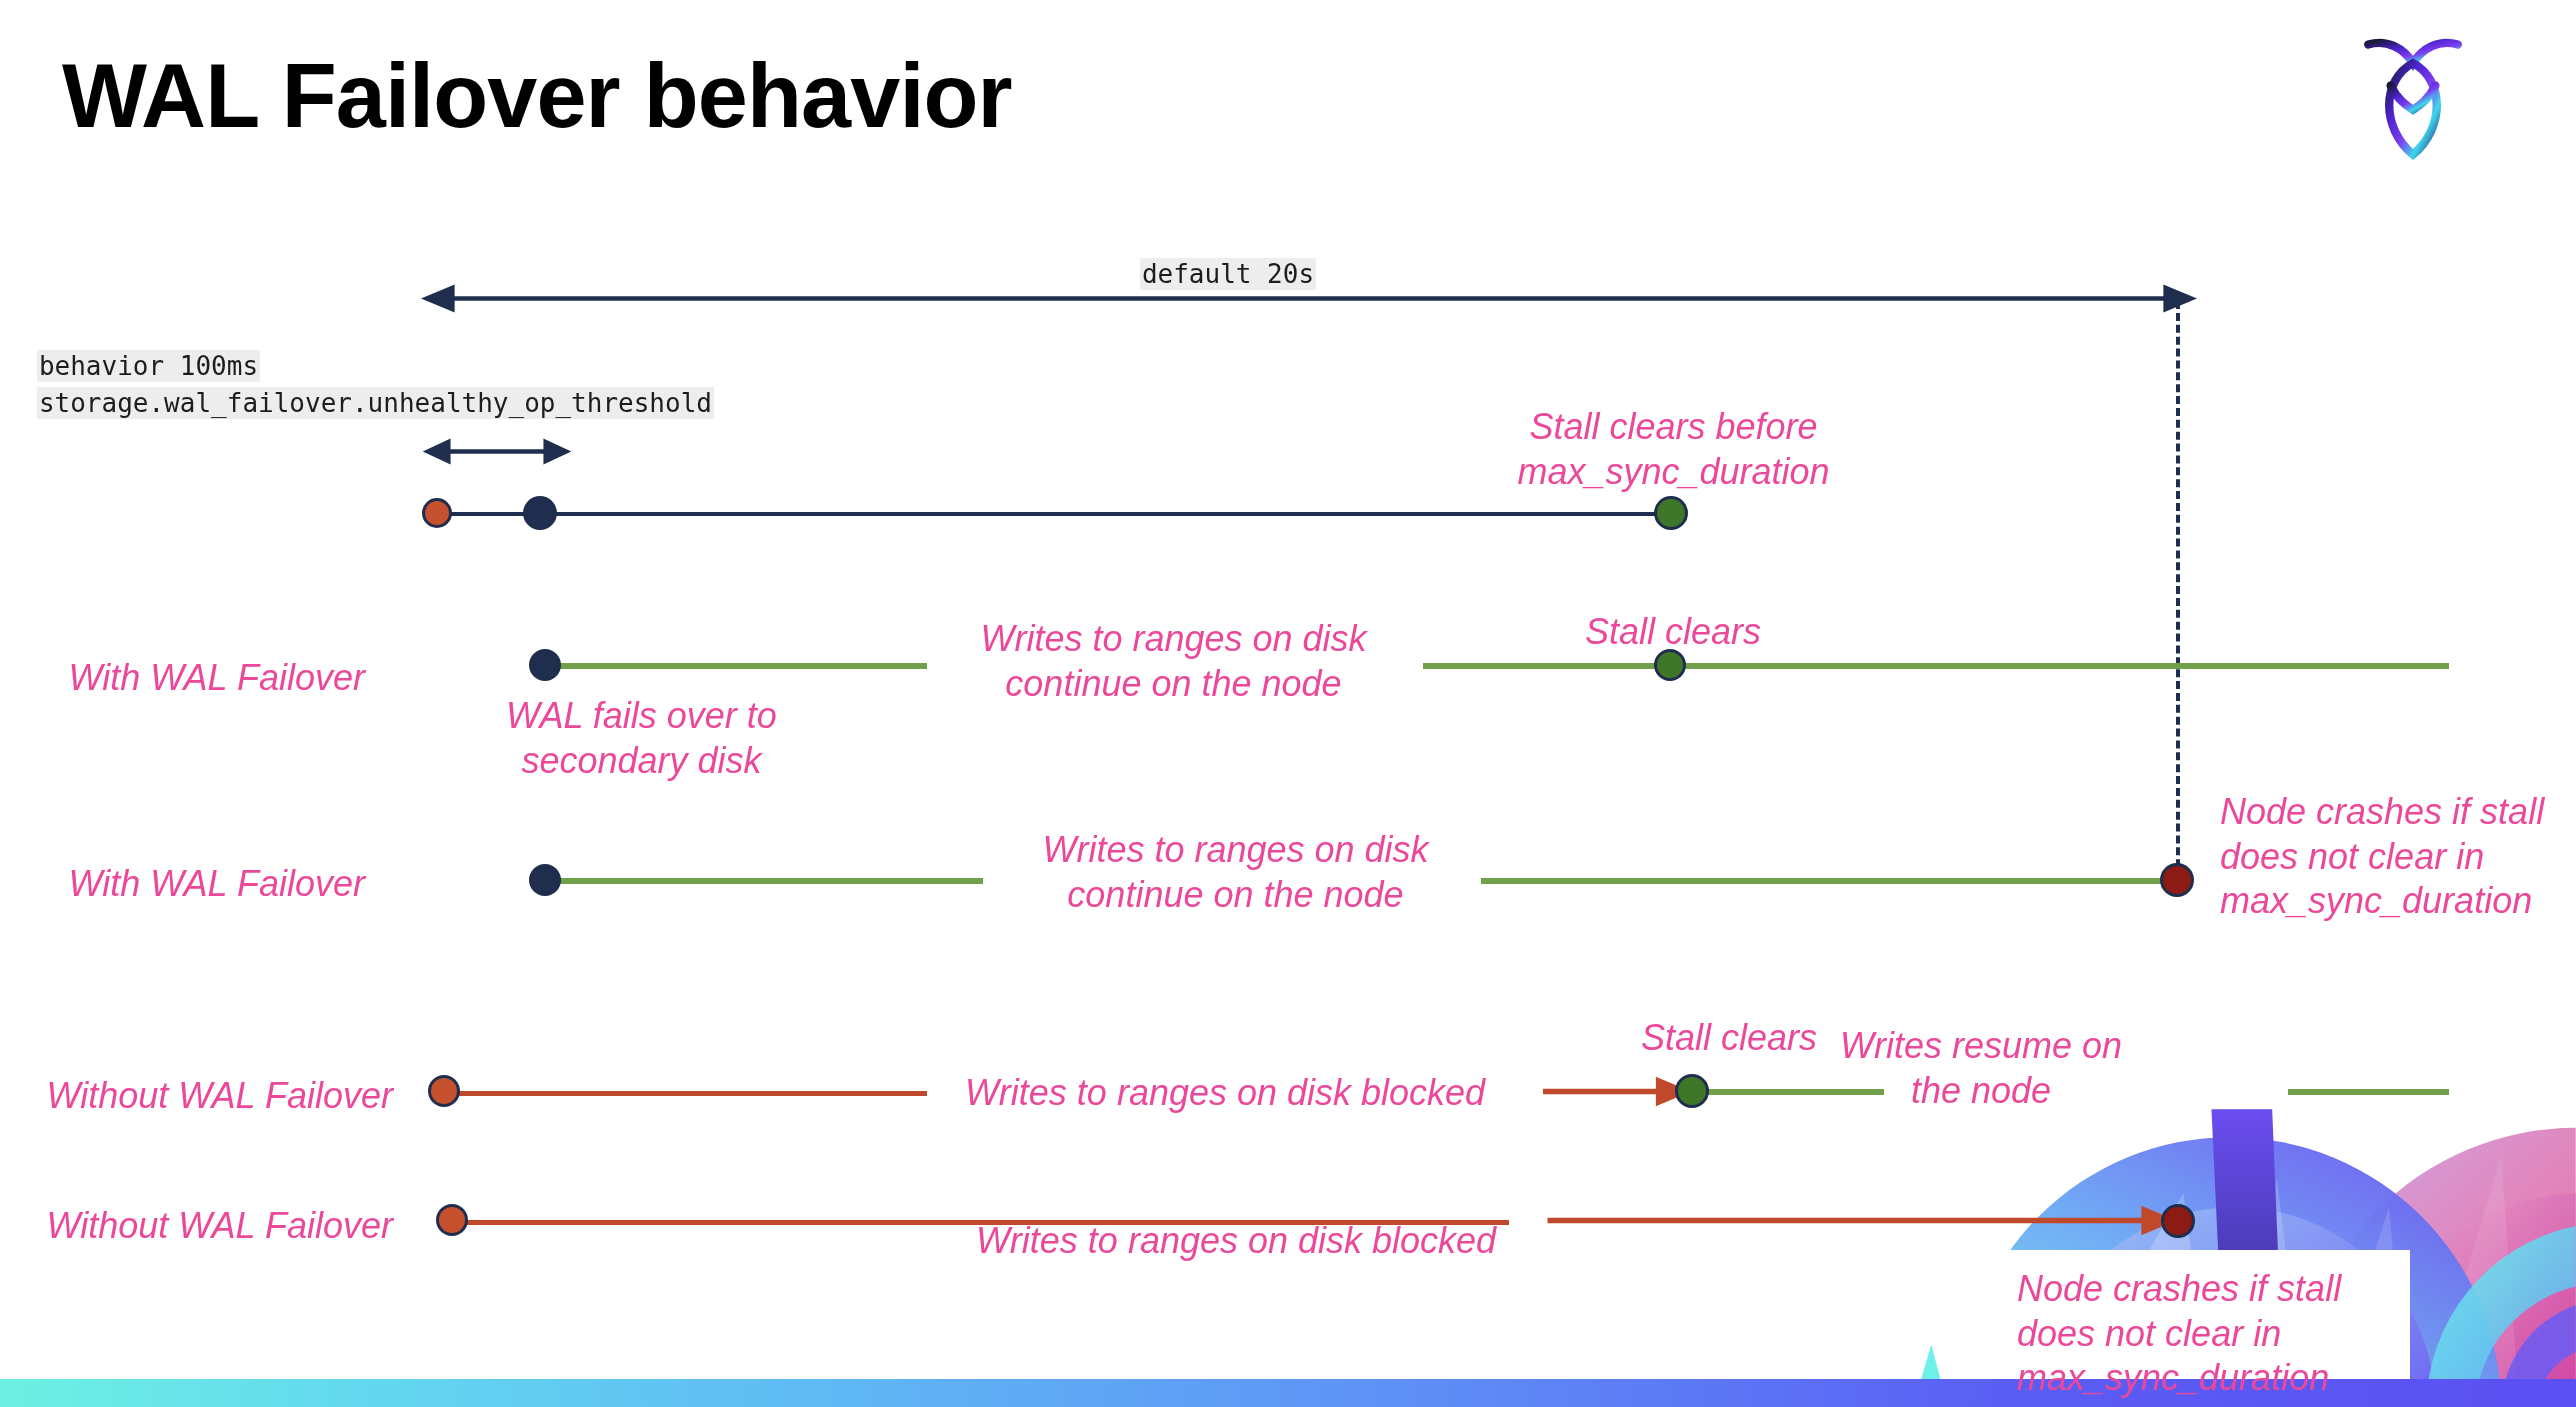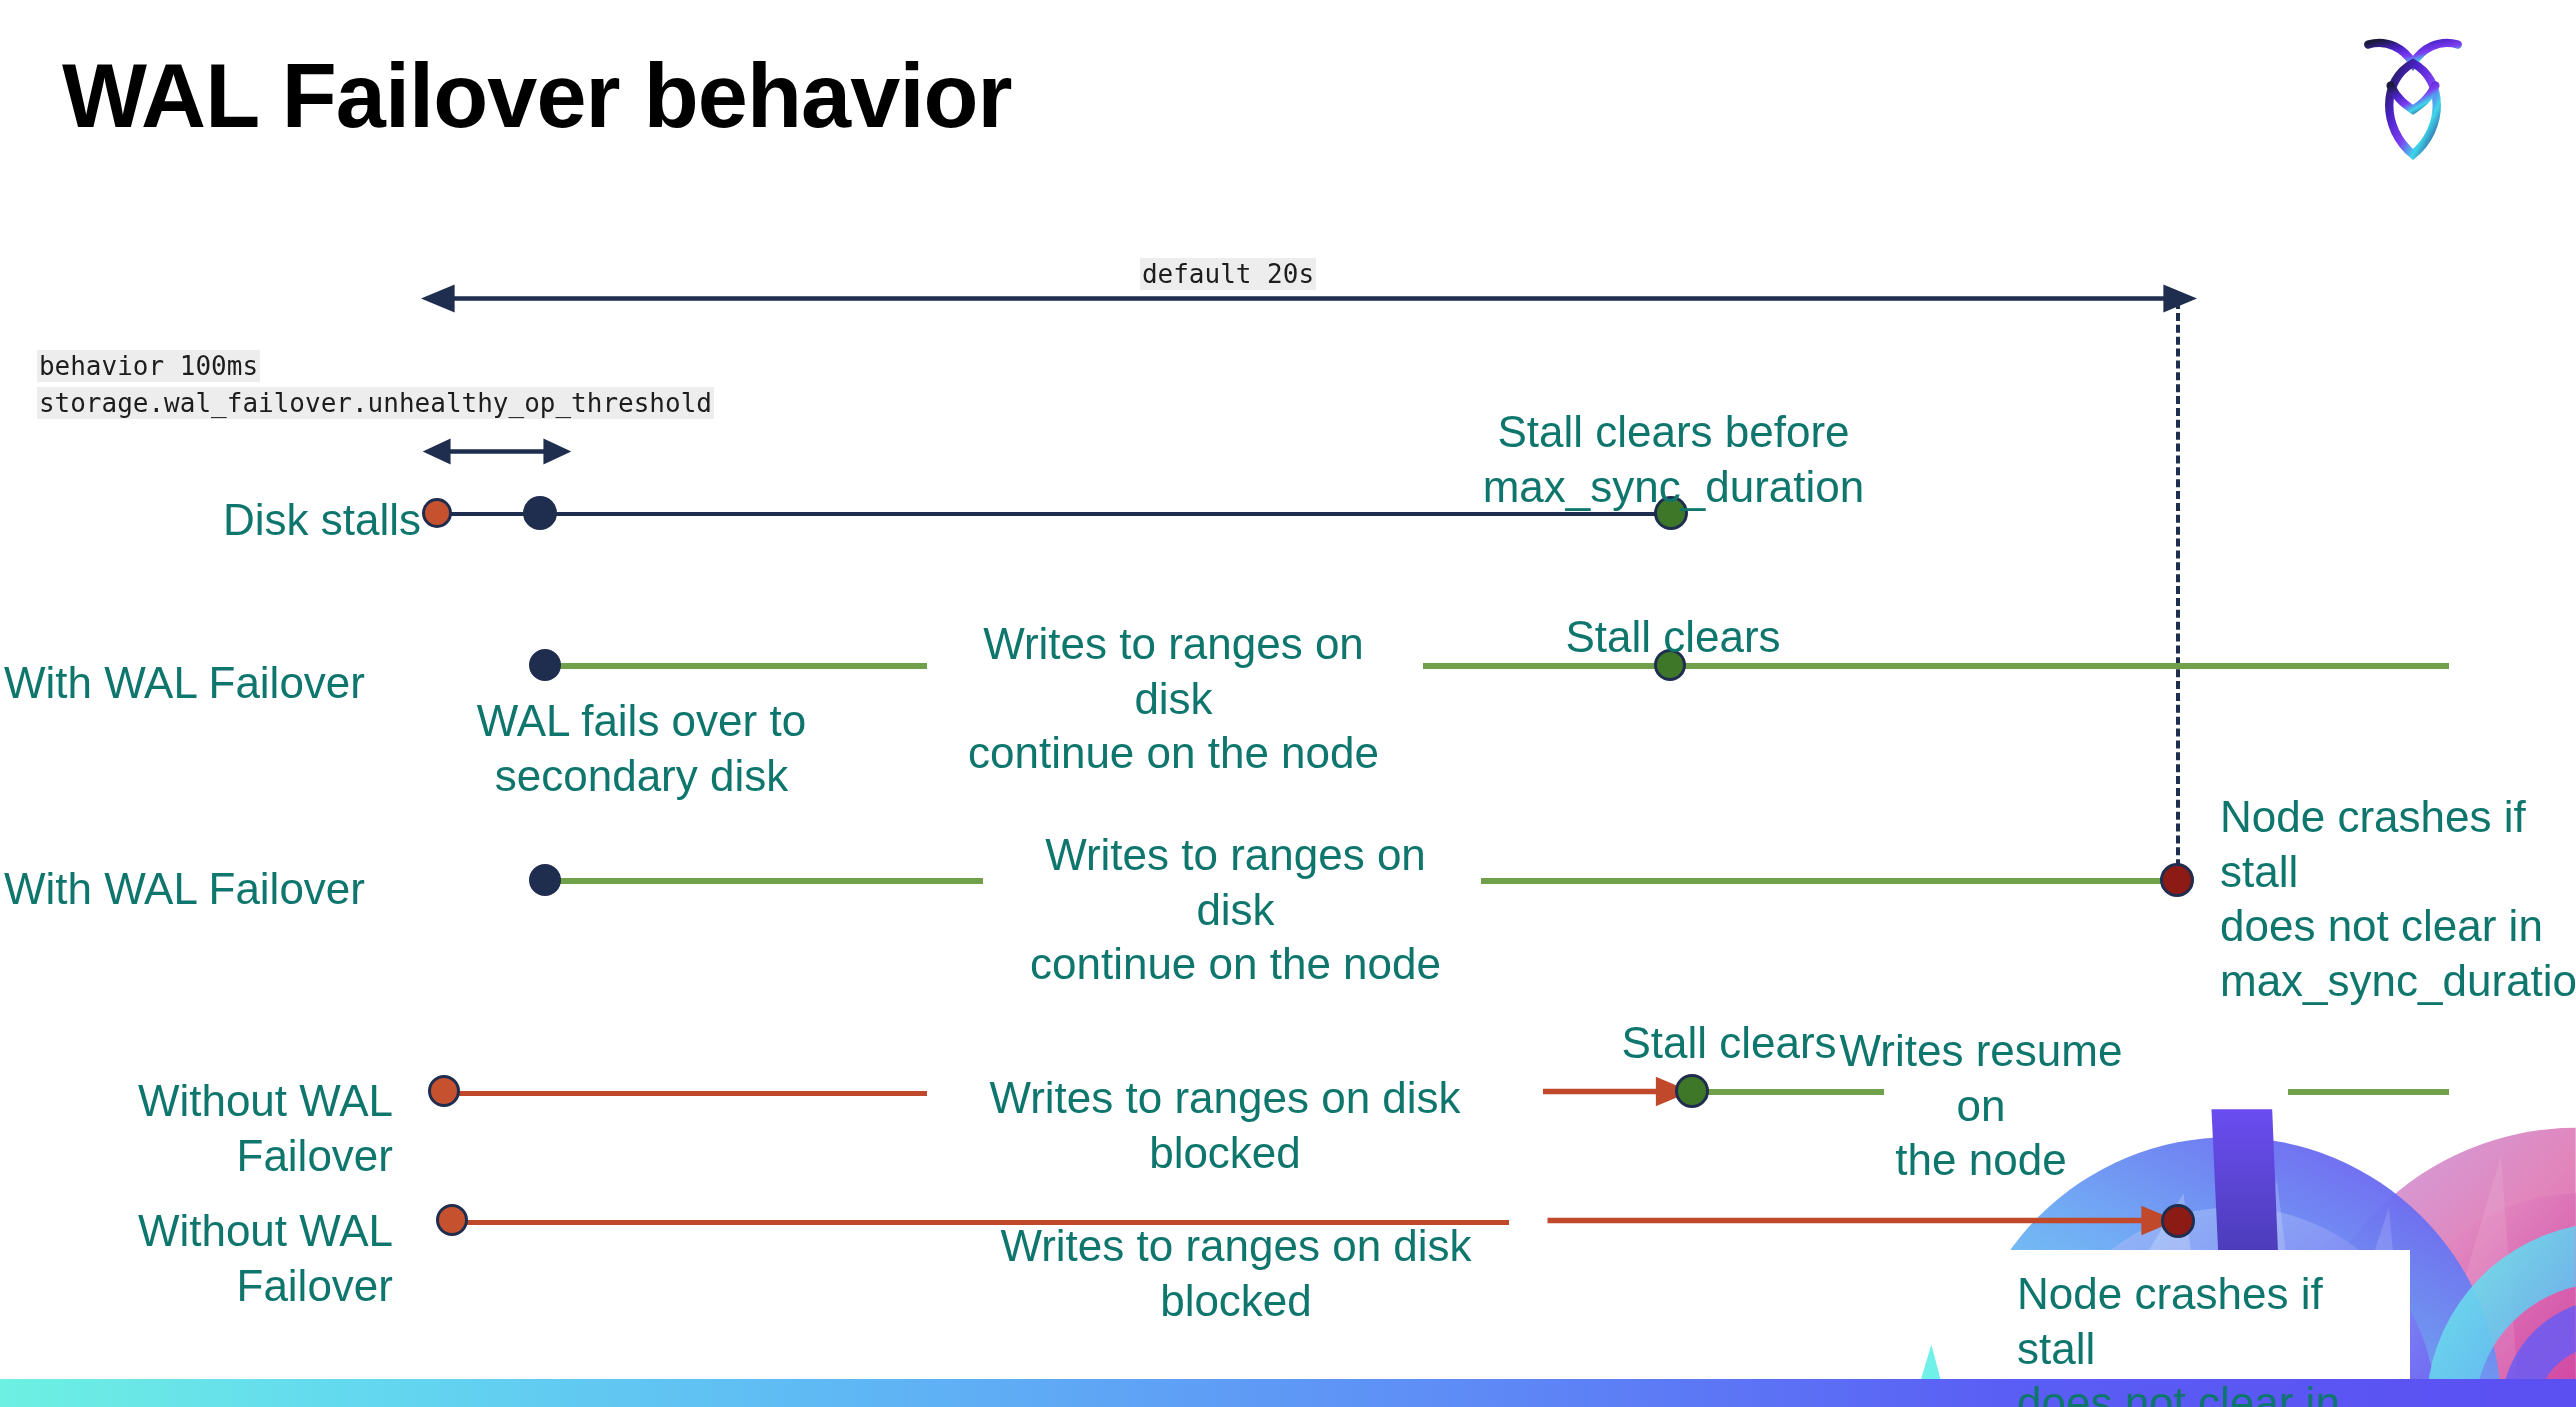--- a/index.html
+++ b/index.html
@@ -46,24 +46,25 @@
     line-height: 1.42;
     white-space: nowrap;
   }
   .code-label span {
     background: #ededed;
     padding: 0.9px 1.9px;
   }
 
   
   .txt {
-    color: #0f766e;
-    font-size: 44px;
+    color: #ec4899;
+    font-size: 36px;
     line-height: 1.24;
     white-space: pre-line;
+    font-style: italic;
   }
   .txt.center { text-align: center; }
   .txt.left { text-align: left; }
   .txt.right { text-align: right; }
 
   
   .line { height: 0; border-top-style: solid; }
   .navy-line  { border-color: #1f2d4e; border-top-width: 4.7px; }
   .green-line { border-color: #70a martial; }
   .green-line { border-color: #71a04b; border-top-width: 6.5px; }
@@ -201,21 +202,20 @@
   </div>
 
   <svg class="abs" style="left:422px; top:432px; width:150px; height:39px;" viewBox="0 0 160 42">
     <line x1="20" y1="21" x2="140" y2="21" stroke="#1f2d4e" stroke-width="5"></line>
     <polygon points="0,21 30,7 30,35" fill="#1f2d4e"></polygon>
     <polygon points="160,21 130,7 130,35" fill="#1f2d4e"></polygon>
   </svg>
 
   <div id="dashed-connector" class="abs" style="left:2176px; top:301px; height:578px;"></div>
 
-  <div class="abs txt right" style="left:56px; top:493px; width:365px;">Disk stalls</div>
 
   <div class="abs line navy-line" style="left:439px; top:512px; width:1243px;"></div>
 
   <div class="abs dot dot-orange" style="left:422px; top:498px; width:30px; height:30px;"></div>
   <div class="abs dot dot-navy" style="left:523px; top:496px; width:34px; height:34px;"></div>
   <div class="abs dot dot-green" style="left:1654px; top:496px; width:34px; height:34px;"></div>
 
   <div class="abs txt center" style="left:1477px; top:405px; width:393px;">Stall clears before
 max_sync_duration</div>
 

